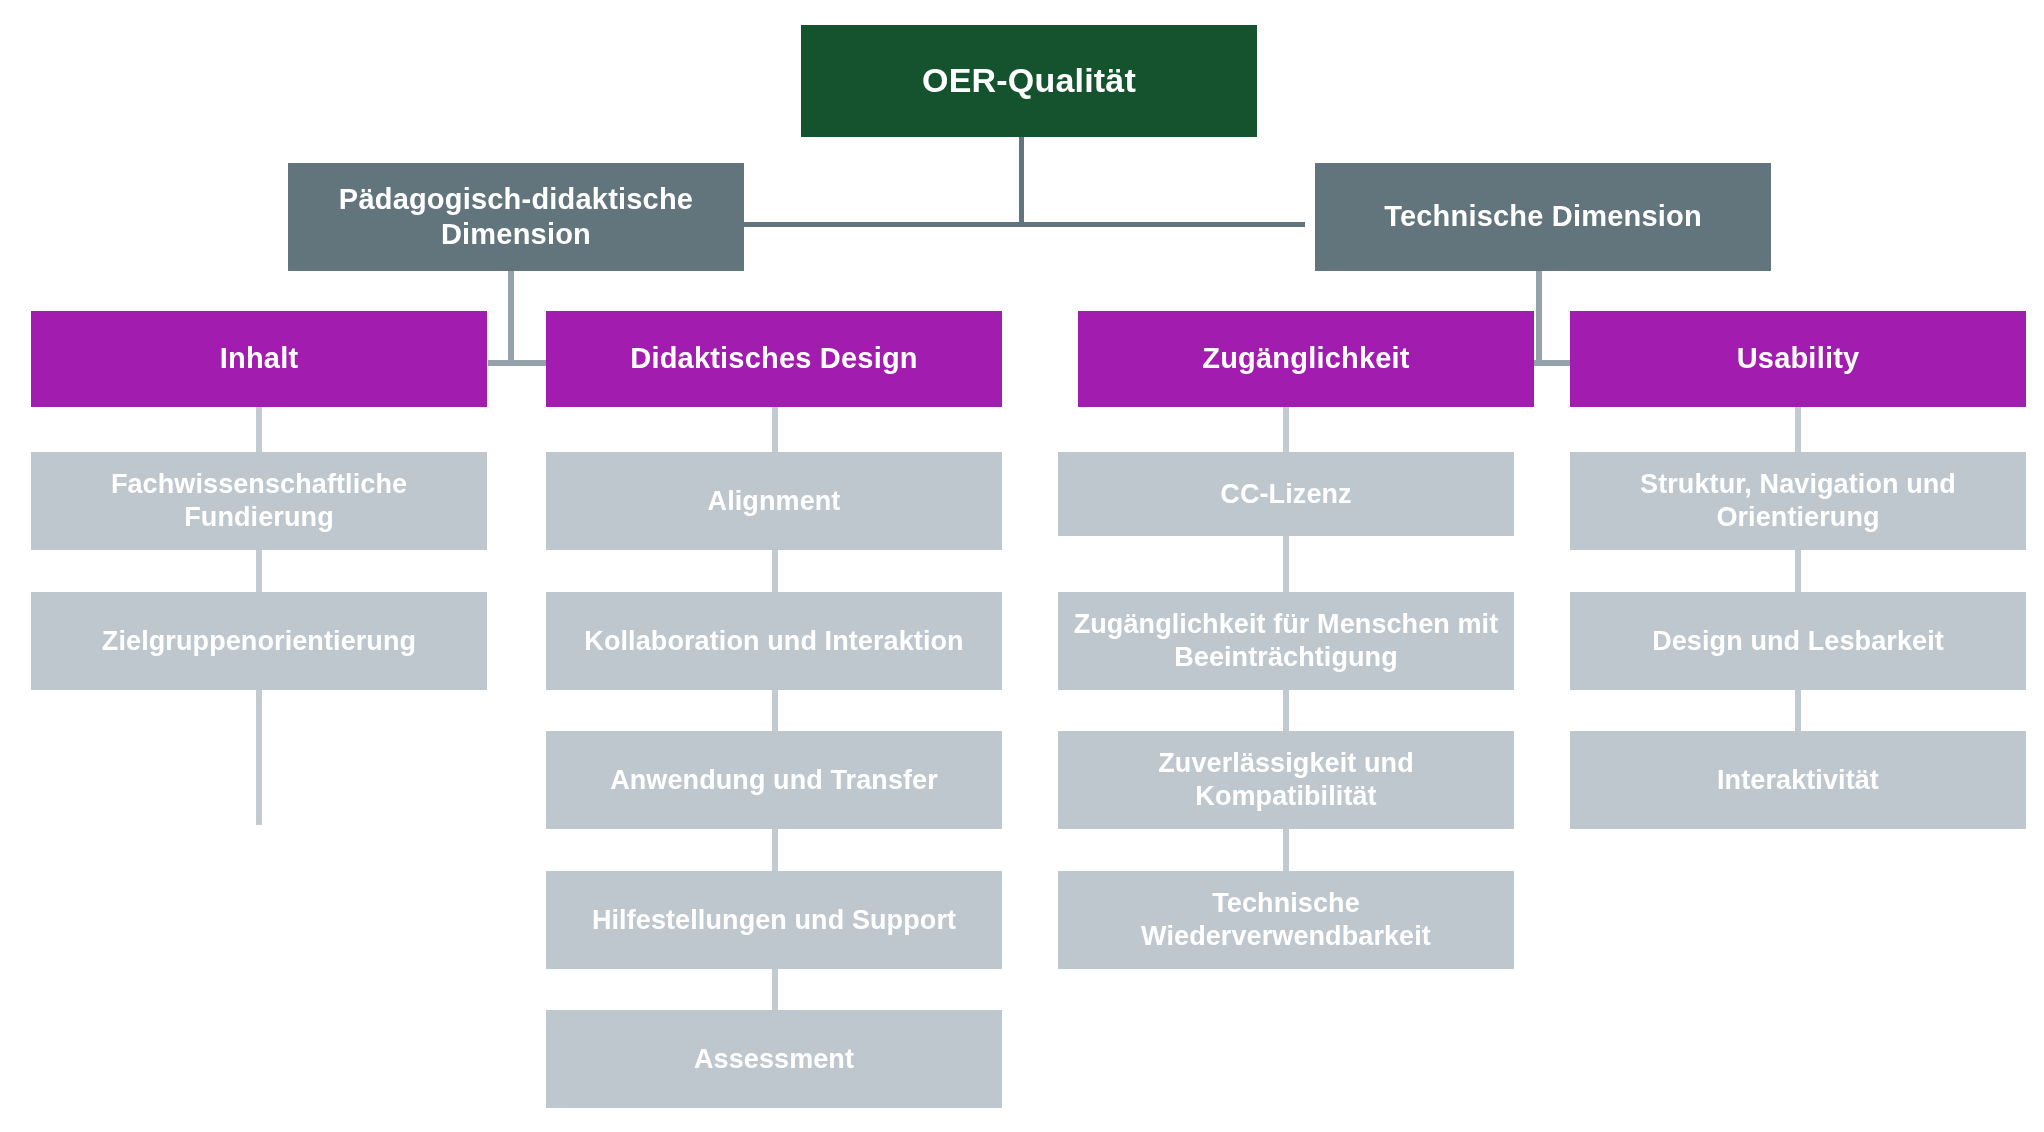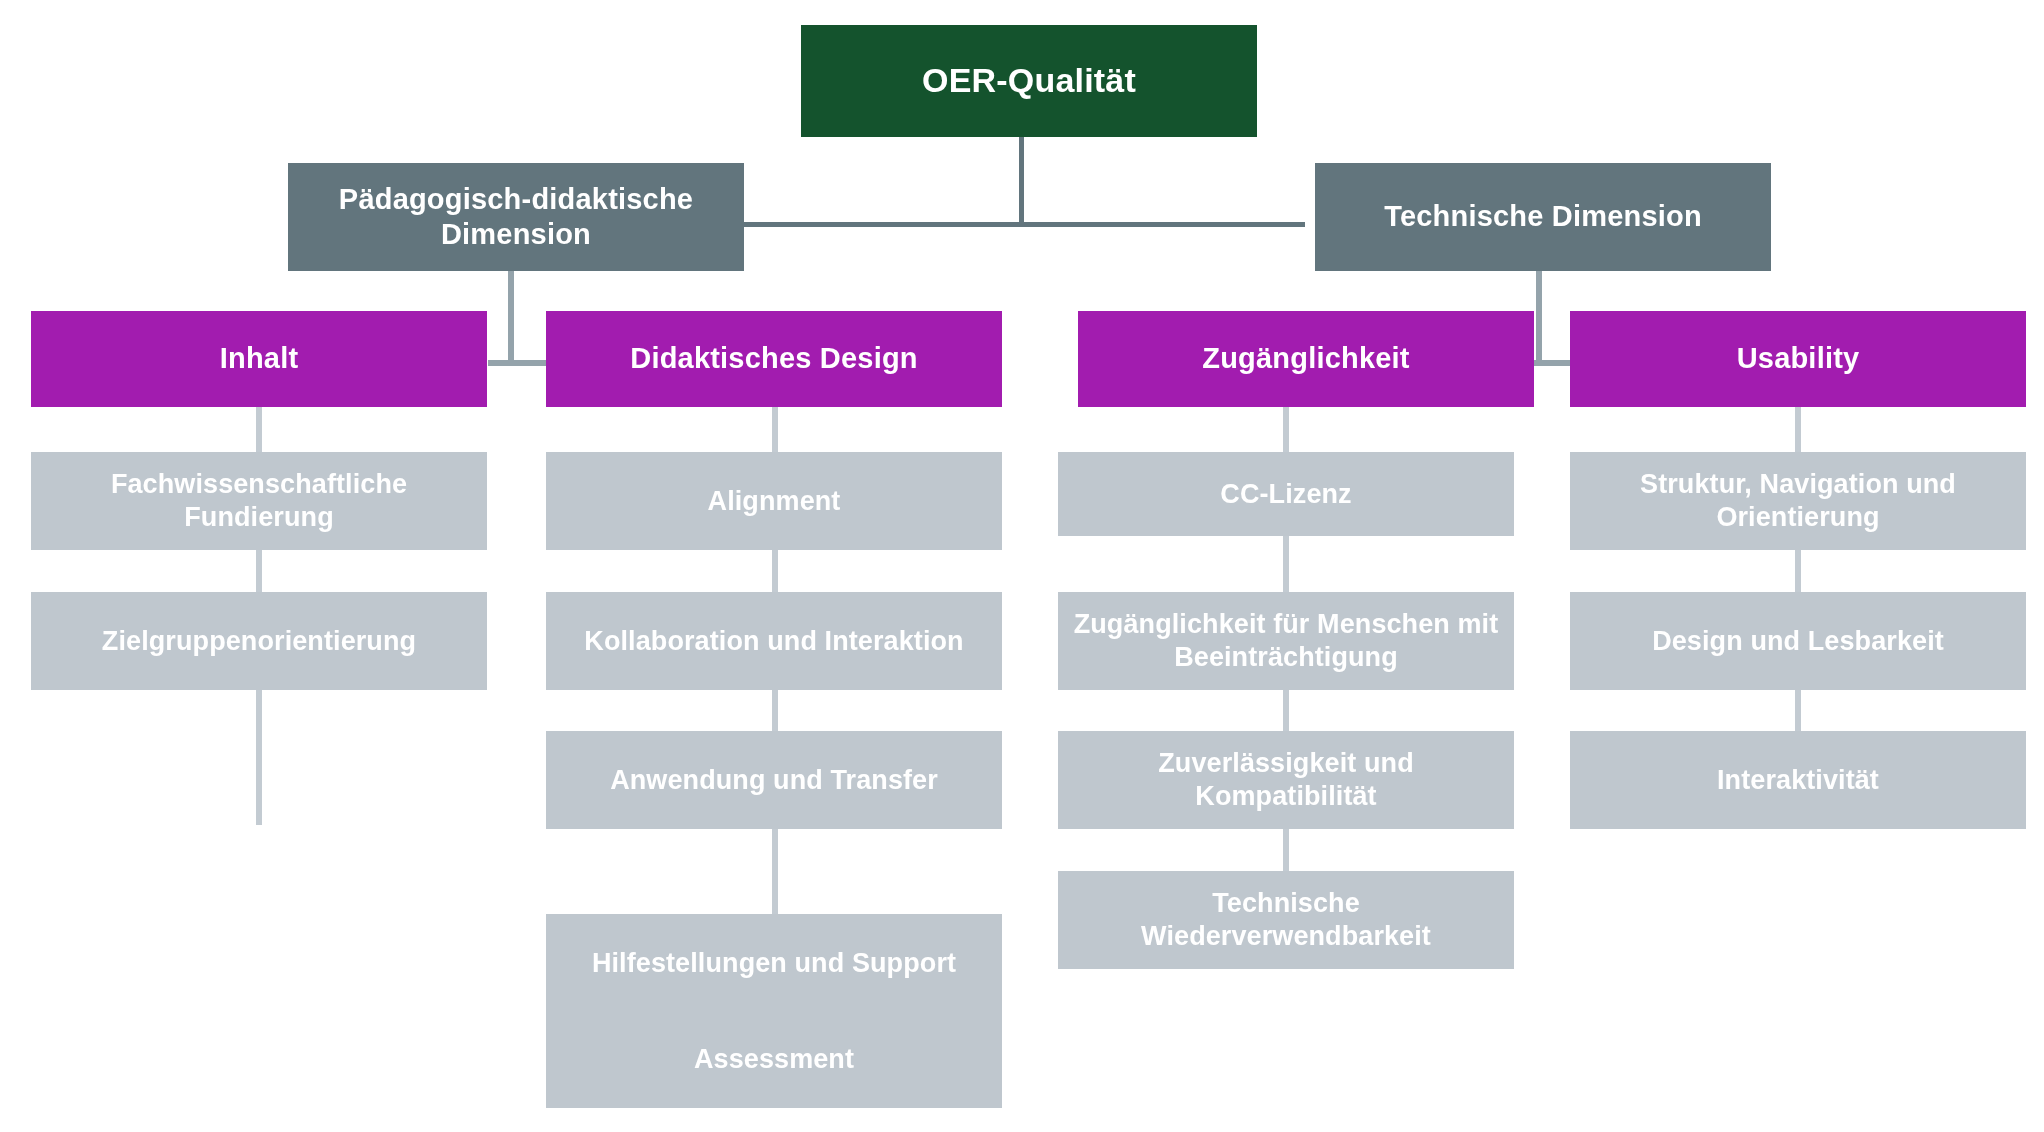--- a/index.html
+++ b/index.html
@@ -138,21 +138,21 @@
   </div>
 
   <div class="node leaf" style="left:546px; top:592px; width:456px; height:98px;">
     <span>Kollaboration und Interaktion</span>
   </div>
 
   <div class="node leaf" style="left:546px; top:731px; width:456px; height:98px;">
     <span>Anwendung und Transfer</span>
   </div>
 
-  <div class="node leaf" style="left:546px; top:871px; width:456px; height:98px;margin-top:43px;">
+  <div class="node leaf" style="left:546px; top:871px; width:456px; height:98px;">
     <span>Hilfestellungen und Support</span>
   </div>
 
   <div class="node leaf" style="left:546px; top:1010px; width:456px; height:98px;">
     <span>Assessment</span>
   </div>
 
   <div class="node leaf" style="left:1058px; top:452px; width:456px; height:84px;">
     <span>CC-Lizenz</span>
   </div>

